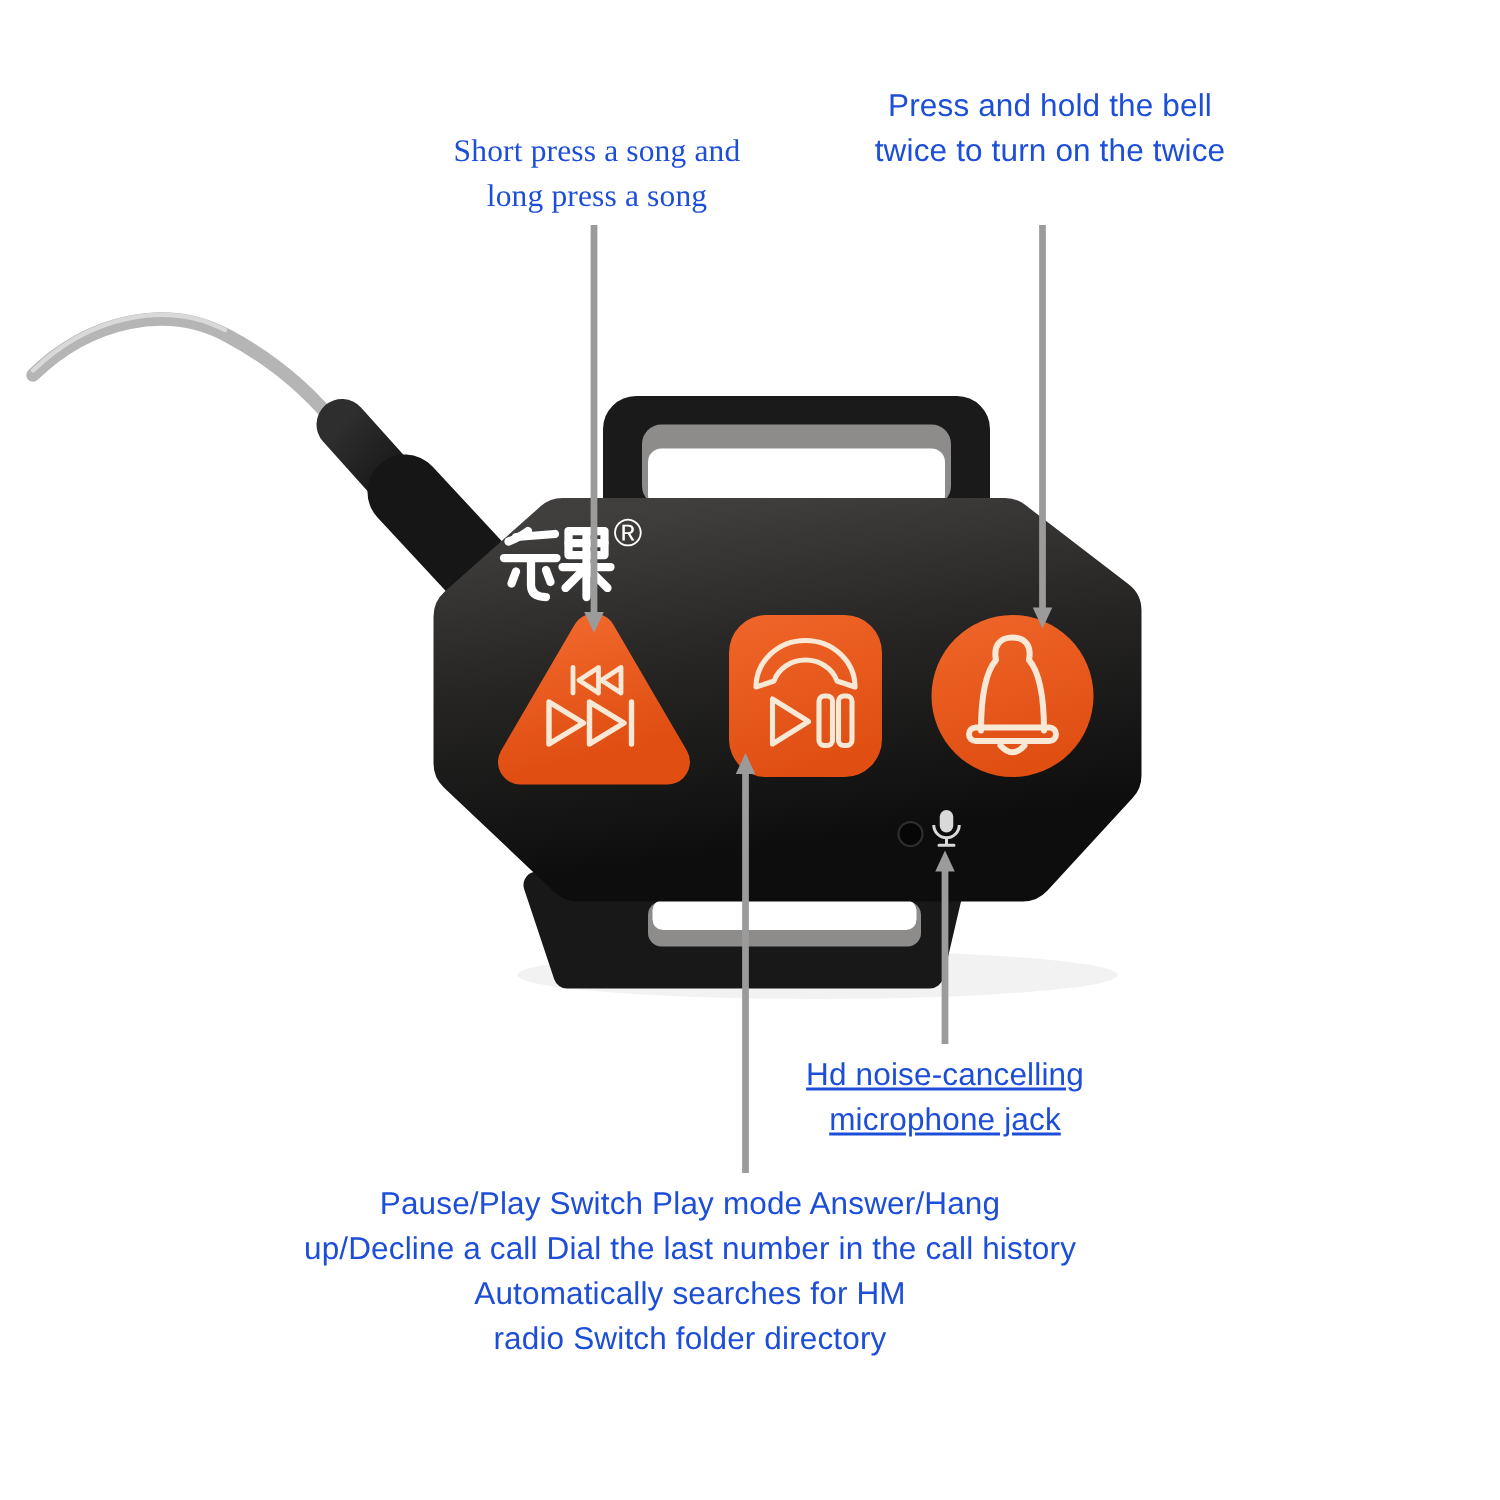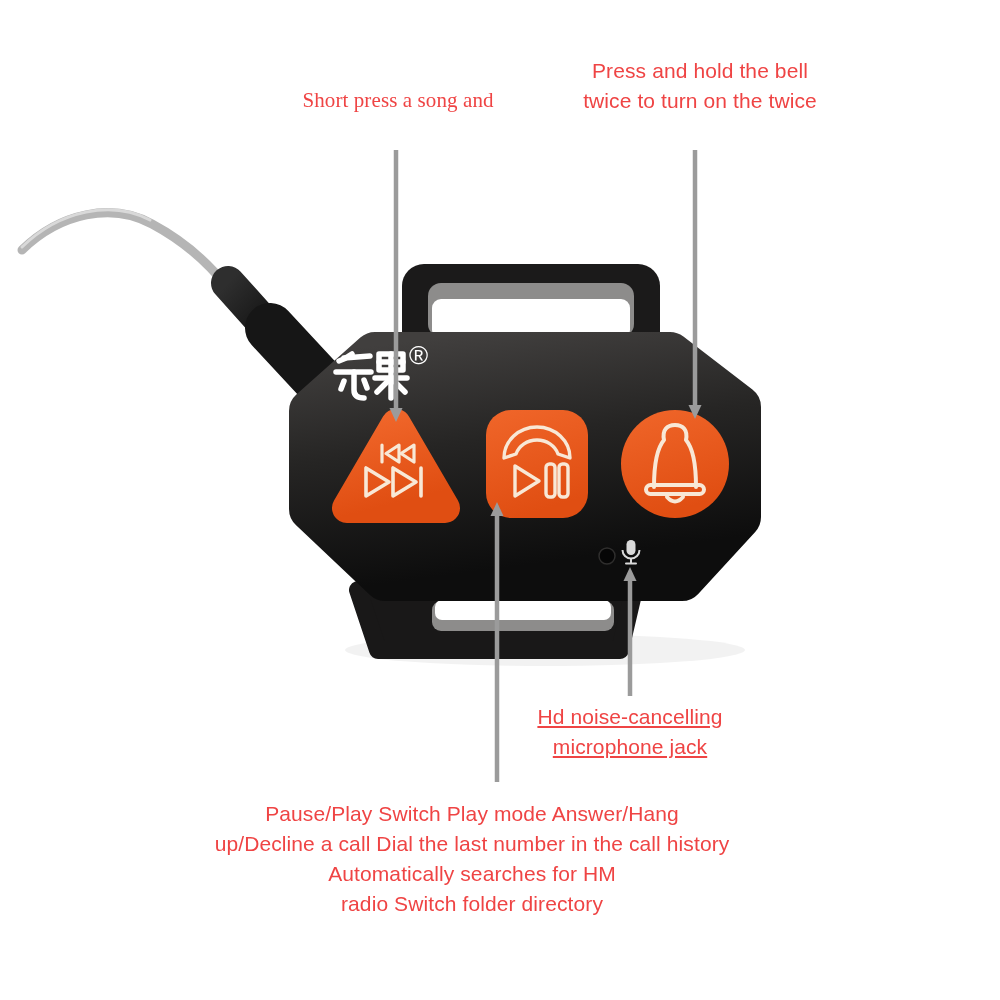--- a/index.html
+++ b/index.html
@@ -8,21 +8,21 @@
     background: #ffffff;
     font-family: "Liberation Sans", sans-serif;
     position: relative;
     overflow: hidden;
   }
   .stage { position: absolute; inset: 0; width: 1000px; height: 1000px; }
   svg.device-layer { position: absolute; left: 0; top: 0; }
   .callout {
     position: absolute;
     text-align: center;
-    color: #ef4444;
+    color: #1d4ed8;
     font-size: 21px;
     line-height: 30px;
     font-weight: 400;
     letter-spacing: 0.1px;
   }
 </style>
 </head>
 <body>
 
 <div class="stage">
@@ -139,32 +139,33 @@
       </g>
       <g>
         <line x1="630" y1="580" x2="630" y2="696"></line>
         <path d="M 630 567 L 623.5 581 L 636.5 581 Z" stroke="none"></path>
       </g>
     </g>
   </svg>
 
   <div class="callout" style="left:248px; top:85px; width:300px;font-family:Liberation Serif, serif;">
     <div>Short press a song and</div>
+    <div>long press a song</div>
   </div>
 
   <div class="callout" style="left:545px; top:56px; width:310px;">
     <div>Press and hold the bell</div>
     <div>twice to turn on the twice</div>
   </div>
 
   <div class="callout" style="left:480px; top:702px; width:300px;text-decoration:underline;">
     <div>Hd noise-cancelling</div>
     <div>microphone jack</div>
   </div>
 
-  <div class="callout" style="left:170px; top:788px; width:604px;margin-top:11px;">
+  <div class="callout" style="left:158px; top:788px; width:604px;">
     <div>Pause/Play Switch  Play mode Answer/Hang</div>
     <div>up/Decline a call Dial the last number in the call history</div>
     <div>Automatically searches for HM</div>
     <div>radio Switch folder directory</div>
   </div>
 
 </div>
 
 </body></html>

